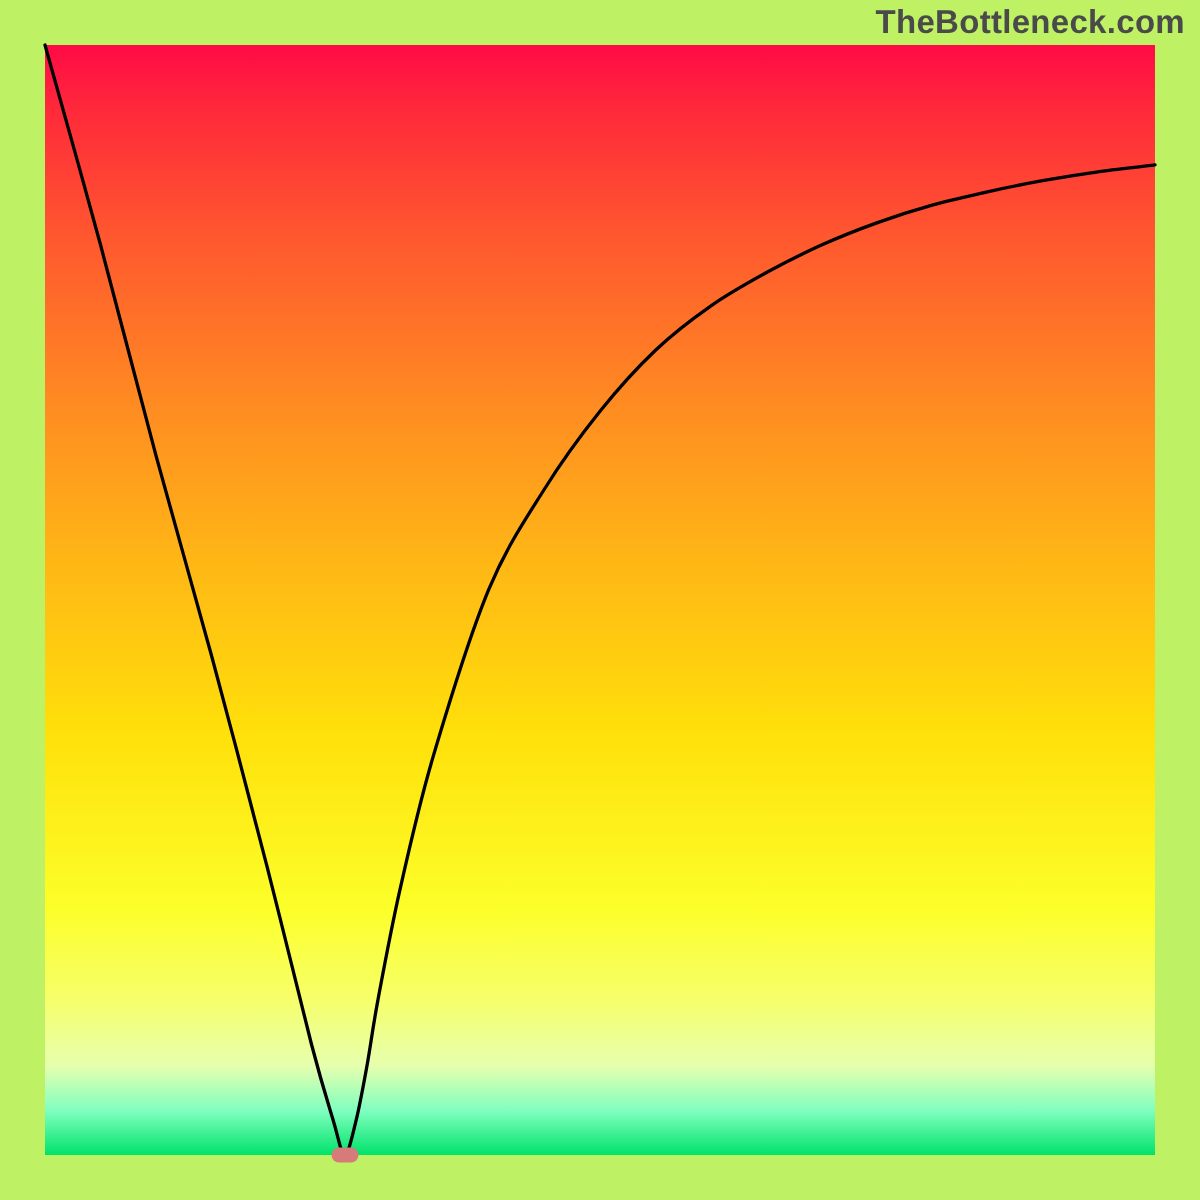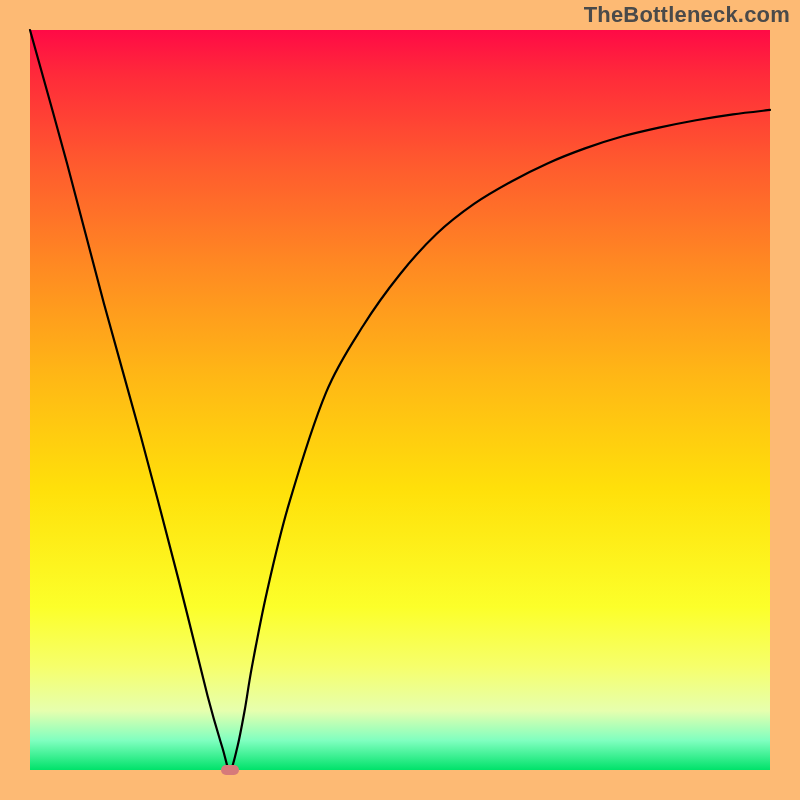--- a/index.html
+++ b/index.html
@@ -8,21 +8,21 @@
     width: 800px;
     height: 800px;
     background: #000;
     font-family: Arial, Helvetica, sans-serif;
     overflow: hidden;
   }
   .frame {
     position: relative;
     width: 800px;
     height: 800px;
-    background: #fdba74;
+    background: #bef264;
   }
   .watermark {
     position: absolute;
     top: 2px;
     right: 10px;
     color: #4a4a4a;
     font-size: 22px;
     font-weight: 600;
     letter-spacing: 0.2px;
     user-select: none;

